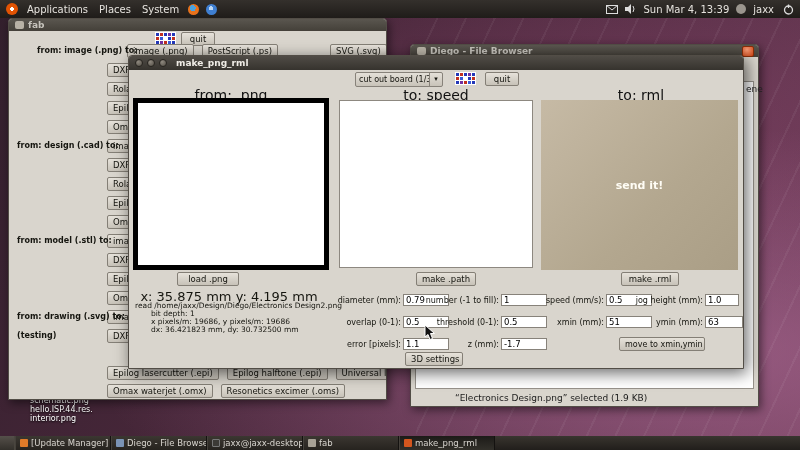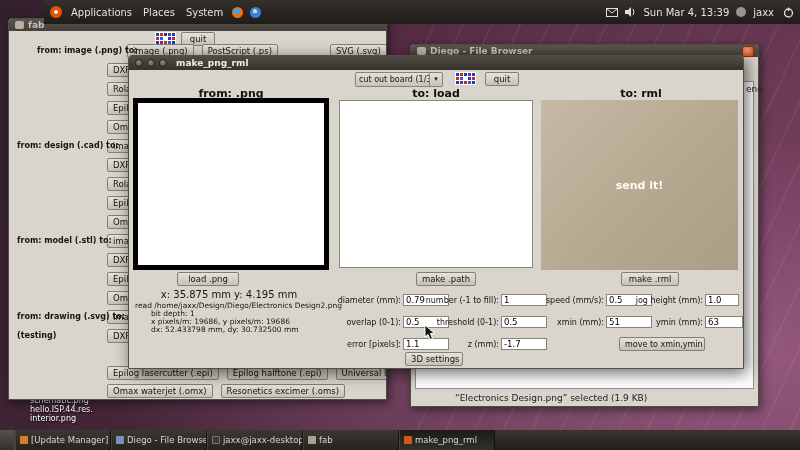--- a/index.html
+++ b/index.html
@@ -6,36 +6,36 @@
   #stage{position:relative;width:800px;height:450px;overflow:hidden;
     font-family:"DejaVu Sans",sans-serif;
     background:
       radial-gradient(140% 90% at 88% 78%, rgba(196,122,172,.5), rgba(0,0,0,0) 55%),
       radial-gradient(100% 70% at 75% 30%, rgba(140,70,110,.45), rgba(0,0,0,0) 60%),
       linear-gradient(118deg,#33202d 0%,#452638 35%,#583047 65%,#6e3d58 100%);}
   #streaks{position:absolute;right:0;top:0;width:48%;height:100%;z-index:0;
     background:repeating-linear-gradient(115deg, rgba(255,255,255,.05) 0 2px, rgba(0,0,0,0) 2px 26px);}
 
   
-  #top-panel{position:absolute;top:0;left:0;right:0;height:24px;z-index:50;
+  #top-panel{position:absolute;top:0;left:0;right:0;height:18px;z-index:50;
     display:flex;align-items:center;gap:7px;padding:0 6px;box-sizing:border-box;
-    background:linear-gradient(#34302c,#1f1c19);color:#e6e3de;font-size:10px;margin-left:44px;}
+    background:linear-gradient(#34302c,#1f1c19);color:#e6e3de;font-size:10px;}
   .pmenu{padding:0 2px;cursor:default;}
   #ubuntu-logo{width:12px;height:12px;border-radius:50%;
     background:radial-gradient(circle at 50% 50%, #fff 0 2px, #e25303 2px);}
   .picon{width:11px;height:11px;border-radius:50%;display:inline-block;}
   #ff-icon{background:radial-gradient(circle at 42% 38%, #4aa3e0 0 3px, #e8721c 3px);}
   #help-icon{background:radial-gradient(circle at 45% 40%, #bcd8f5 0 2px, #3f7fd1 2px);}
   .flex-sp{flex:1;}
   #clock{white-space:nowrap;}
   #user-ic{width:10px;height:10px;border-radius:50%;background:#9a958d;display:inline-block;}
   #username{padding-right:2px;}
 
   
-  #taskbar{position:absolute;left:0;right:0;bottom:0;height:20px;z-index:50;
+  #taskbar{position:absolute;left:0;right:0;bottom:0;height:14px;z-index:50;
     background:linear-gradient(#39352f,#211e1b);display:flex;align-items:stretch;}
   #show-desktop{width:14px;border-right:1px solid #4a463f;background:linear-gradient(#55504a,#33302b);}
   #taskbar-items{display:flex;}
   .task-item{display:flex;align-items:center;gap:3px;width:96px;box-sizing:border-box;
     border-right:1px solid #141210;border-left:1px solid #45413b;padding:0 4px;
     color:#d8d5cf;font-size:8.5px;overflow:hidden;white-space:nowrap;
     background:linear-gradient(#3b3731,#26231f);}
   .task-item.active{background:linear-gradient(#1d1b18,#32302a);}
   .task-ico{width:8px;height:8px;flex:0 0 8px;border-radius:1px;background:#888;}
   .task-item:nth-child(1) .task-ico{background:#e07b29;}
@@ -86,31 +86,31 @@
     box-shadow:3px 4px 16px rgba(0,0,0,.6);}
   #make-win .titlebar{height:14px;}
   #make-win .tb-title{margin-left:5px;}
   #make-body{position:absolute;top:14px;left:0;right:0;bottom:0;font-size:9px;color:#15150f;}
   #preset-dd{position:absolute;left:226px;top:2px;width:88px;height:15px;box-sizing:border-box;
     background:linear-gradient(#e4e0d8,#c8c3b9);border:1px solid #87827a;border-radius:2px;
     display:flex;align-items:center;font-size:8px;}
   #preset-text{flex:1;padding-left:3px;white-space:nowrap;overflow:hidden;}
   #preset-arrow{width:12px;flex:0 0 12px;border-left:1px solid #87827a;text-align:center;
     font-size:7px;line-height:13px;}
-  .col-header{position:absolute;top:17px;width:124px;text-align:center;font-weight:bold;
-    font-size:11px;color:#111;}
+  .col-header{position:absolute;top:17px;width:124px;text-align:center;font-weight:normal;
+    font-size:14px;color:#111;}
   #png-canvas{position:absolute;left:4px;top:28px;width:186px;height:162px;
     background:#fff;border:5px solid #000;}
   #path-canvas{position:absolute;left:210px;top:30px;width:192px;height:166px;
     background:#fff;border:1px solid #8d8880;}
   #rml-canvas{position:absolute;left:412px;top:30px;width:197px;height:170px;
     background:linear-gradient(135deg,#c6baa5 0%,#b3a78f 60%,#aa9e86 100%);
     display:flex;align-items:center;justify-content:center;}
   #send-label{color:#fffdf5;font-weight:bold;font-size:11px;}
-  #png-coords{position:absolute;left:10px;top:219px;width:180px;text-align:center;font-size:10px;}
+  #png-coords{position:absolute;left:10px;top:219px;width:180px;text-align:center;font-size:13px;}
   #png-info{position:absolute;left:6px;top:232px;font-size:7.5px;line-height:8px;white-space:nowrap;}
   .flabel{position:absolute;font-size:8px;text-align:right;white-space:nowrap;color:#15150f;}
   .finput{position:absolute;height:12px;background:#fff;border:1px solid #87827a;
     font-size:8.5px;padding:0 2px;font-family:inherit;box-sizing:border-box;}
   #cursor{position:absolute;left:424px;top:324px;z-index:40;}
 </style>
 </head>
 <body>
 
 <div id="stage">
@@ -213,39 +213,39 @@
             <rect x="1" y="9" width="3" height="3" fill="#2438b8"></rect>
             <rect x="5" y="9" width="3" height="3" fill="#7030a0"></rect>
             <rect x="9" y="9" width="3" height="3" fill="#c03020"></rect>
             <rect x="13" y="9" width="3" height="3" fill="#3858d8"></rect>
             <rect x="17" y="9" width="3" height="3" fill="#2438b8"></rect>
           </svg>
       </span>
       <button class="btn" style="position:absolute;left:356px;top:2px;width:34px">quit</button>
 
       <div class="col-header" style="left:40px">from: .png</div>
-      <div class="col-header" style="left:245px">to: load</div>
+      <div class="col-header" style="left:245px">to: speed</div>
       <div class="col-header" style="left:450px">to: rml</div>
 
       <div id="png-canvas"></div>
       <div id="path-canvas"></div>
       <div id="rml-canvas">
         <span id="send-label">send it!</span>
       </div>
 
       <button class="btn" style="position:absolute;left:48px;top:202px;width:62px">load .png</button>
       <button class="btn" style="position:absolute;left:287px;top:202px;width:60px">make .path</button>
       <button class="btn" style="position:absolute;left:492px;top:202px;width:58px">make .rml</button>
 
       <div id="png-coords">x: 35.875 mm   y: 4.195 mm</div>
       <div id="png-info">
           <div>read /home/jaxx/Design/Diego/Electronics Design2.png</div>
           <div style="padding-left: 16px;">bit depth: 1</div>
           <div style="padding-left: 16px;">x pixels/m: 19686, y pixels/m: 19686</div>
-          <div style="padding-left: 16px;">dx: 52.433798 mm, dy: 30.732500 mm</div>
+          <div style="padding-left: 16px;">dx: 36.421823 mm, dy: 30.732500 mm</div>
         </div>
 
       <span class="flabel" style="left:180px;top:226px;width:92px">diameter (mm):</span>
       <input class="finput" style="left: 274px; top: 224px; width: 46px;" value="0.79">
       <span class="flabel" style="left:286px;top:226px;width:84px">number (-1 to fill):</span>
       <input class="finput" style="left: 372px; top: 224px; width: 46px;" value="1">
       <span class="flabel" style="left:393px;top:226px;width:82px">speed (mm/s):</span>
       <input class="finput" style="left: 477px; top: 224px; width: 46px;" value="0.5">
       <span class="flabel" style="left:495px;top:226px;width:79px">jog height (mm):</span>
       <input class="finput" style="left: 576px; top: 224px; width: 34px;" value="1.0">

